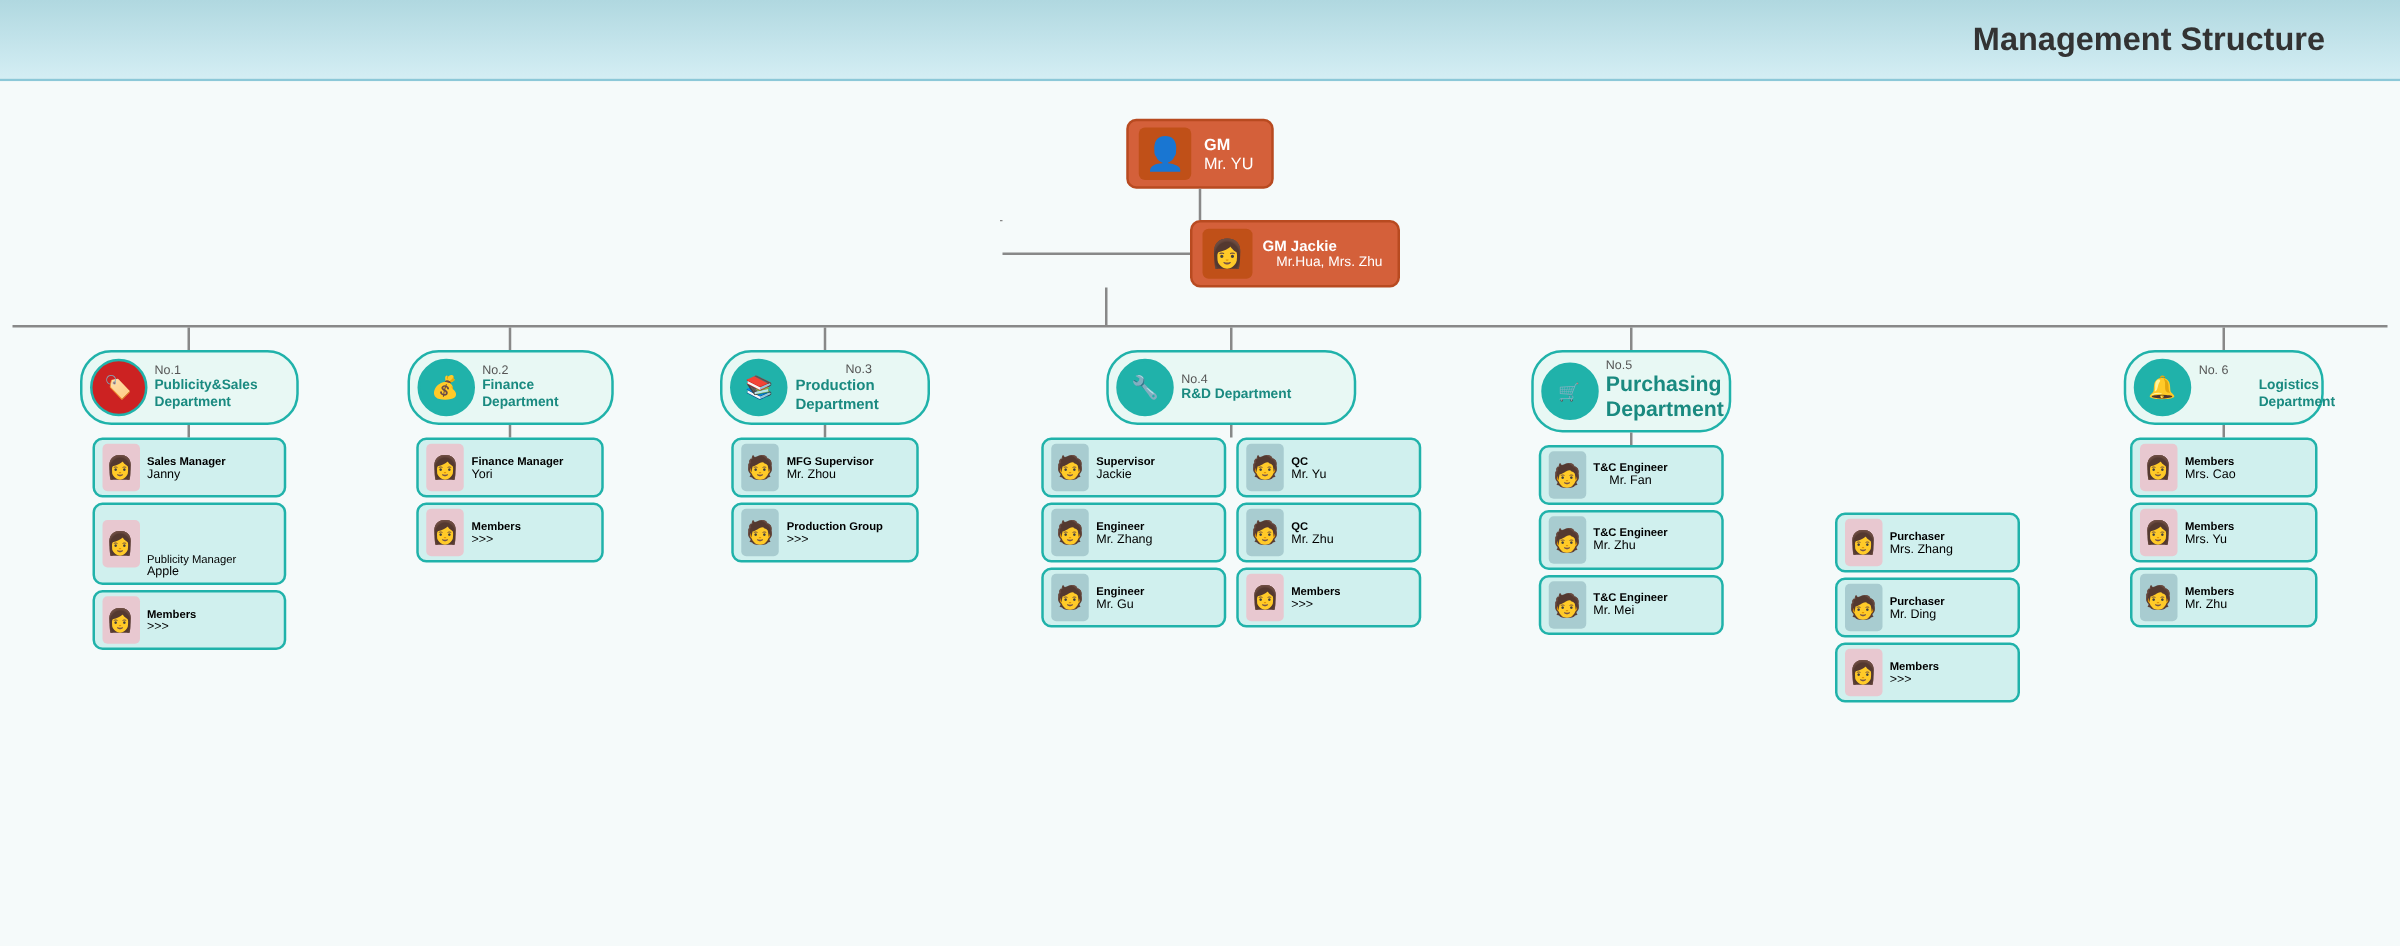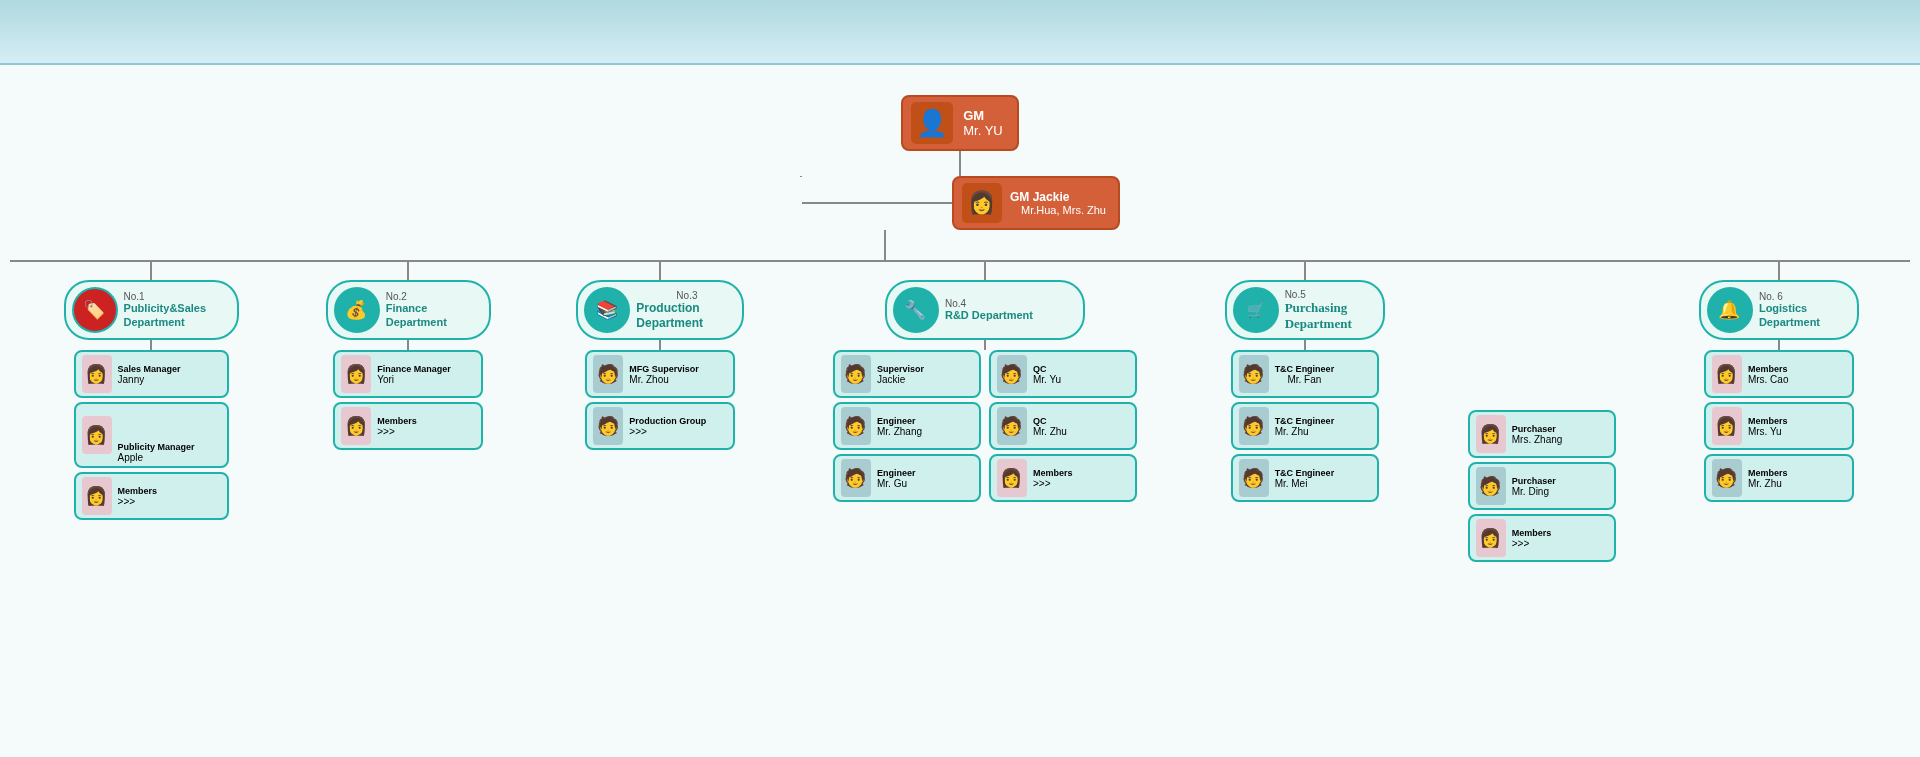--- a/index.html
+++ b/index.html
@@ -67,20 +67,23 @@
     .col {
       display: flex;
       flex-direction: column;
       align-items: center;
     }
   </style>
 </head>
 <body>
 
 <div class="header">
+  <div class="header-title">
+    <span class="header-title-text">Management Structure</span>
+  </div>
 </div>
 
 <div class="main">
   <div class="full-org">
 
     <div style="display:flex;flex-direction:column;align-items:center;margin-bottom:0;">
 
       <div style="display:flex;align-items:center;background:#d4603a;border:2px solid #b84a20;border-radius:8px;padding:5px 14px 5px 8px;margin-top:10px;">
         <div style="width:42px;height:42px;background:#c05018;border-radius:5px;display:flex;align-items:center;justify-content:center;margin-right:10px;font-size:26px;">👤</div>
         <div>
@@ -130,21 +133,21 @@
           <div style="display:flex;align-items:center;background:#d0f0ee;border:2px solid #20b2aa;border-radius:8px;padding:3px 6px;">
             <div style="width:30px;height:38px;background:#e8c8d0;border-radius:4px;display:flex;align-items:center;justify-content:center;margin-right:6px;font-size:18px;flex-shrink:0;">👩</div>
             <div>
                 <div style="font-size:9px;font-weight:bold;">Sales Manager</div>
                 <div style="font-size:10px;">Janny</div>
               </div>
           </div>
           <div style="display:flex;align-items:center;background:#d0f0ee;border:2px solid #20b2aa;border-radius:8px;padding:3px 6px;">
             <div style="width:30px;height:38px;background:#e8c8d0;border-radius:4px;display:flex;align-items:center;justify-content:center;margin-right:6px;font-size:18px;flex-shrink:0;">👩</div>
             <div>
-                <div style="font-size:9px;font-weight:bold;margin-top:35px;">Publicity Manager</div>
+                <div style="font-size:9px;font-weight:normal;margin-top:35px;">Publicity Manager</div>
                 <div style="font-size:10px;">Apple</div>
               </div>
           </div>
           <div style="display:flex;align-items:center;background:#d0f0ee;border:2px solid #20b2aa;border-radius:8px;padding:3px 6px;">
             <div style="width:30px;height:38px;background:#e8c8d0;border-radius:4px;display:flex;align-items:center;justify-content:center;margin-right:6px;font-size:18px;flex-shrink:0;">👩</div>
             <div>
                 <div style="font-size:9px;font-weight:bold;">Members</div>
                 <div style="font-size:10px;">&gt;&gt;&gt;</div>
               </div>
           </div>
@@ -270,21 +273,21 @@
         </div>
       </div>
 
       <div class="col" style="width:165px;">
         <div style="width:2px;height:18px;background:#888;"></div>
 
         <div style="display:flex;align-items:center;background:#e8f8f4;border:2.5px solid #20b2aa;border-radius:25px;padding:5px 10px 5px 6px;width:160px;">
           <div style="width:46px;height:46px;background:#20b2aa;border-radius:50%;display:flex;align-items:center;justify-content:center;margin-right:6px;font-size:14px;flex-shrink:0;border:2px solid #20b2aa;">🛒</div>
           <div>
             <div style="font-size:10px;color:#555;">No.5</div>
-            <div style="font-size:13px;font-weight:bold;color:#1a8a80;line-height:1.2;font-family:Liberation Serif, serif;">Purchasing Department</div>
+            <div style="font-size:17px;font-weight:bold;color:#1a8a80;line-height:1.2;">Purchasing Department</div>
           </div>
         </div>
         <div style="width:2px;height:10px;background:#888;"></div>
         <div style="display:flex;flex-direction:column;gap:4px;width:148px;">
           <div style="display:flex;align-items:center;background:#d0f0ee;border:2px solid #20b2aa;border-radius:8px;padding:3px 6px;">
             <div style="width:30px;height:38px;background:#a8ccd0;border-radius:4px;display:flex;align-items:center;justify-content:center;margin-right:6px;font-size:18px;flex-shrink:0;">🧑</div>
             <div>
                 <div style="font-size:9px;font-weight:bold;">T&amp;C Engineer</div>
                 <div style="font-size:10px;text-align:center;">Mr. Fan</div>
               </div>
@@ -334,21 +337,21 @@
           </div>
         </div>
       </div>
 
       <div class="col" style="width:165px;">
         <div style="width:2px;height:18px;background:#888;"></div>
         <div style="display:flex;align-items:center;background:#e8f8f4;border:2.5px solid #20b2aa;border-radius:25px;padding:5px 10px 5px 6px;width:160px;">
           <div style="width:46px;height:46px;background:#20b2aa;border-radius:50%;display:flex;align-items:center;justify-content:center;margin-right:6px;font-size:18px;flex-shrink:0;border:2px solid #20b2aa;">🔔</div>
           <div>
             <div style="font-size:10px;color:#555;">No. 6</div>
-            <div style="font-size:11px;font-weight:bold;color:#1a8a80;line-height:1.2;">Logistics Department</div>
+            <div style="font-size:11px;font-weight:bold;color:#1a8a80;line-height:1.2;margin-left:48px;">Logistics Department</div>
           </div>
         </div>
         <div style="width:2px;height:10px;background:#888;"></div>
         <div style="display:flex;flex-direction:column;gap:4px;width:150px;">
           <div style="display:flex;align-items:center;background:#d0f0ee;border:2px solid #20b2aa;border-radius:8px;padding:3px 6px;">
             <div style="width:30px;height:38px;background:#e8c8d0;border-radius:4px;display:flex;align-items:center;justify-content:center;margin-right:6px;font-size:18px;flex-shrink:0;">👩</div>
             <div>
                 <div style="font-size:9px;font-weight:bold;">Members</div>
                 <div style="font-size:10px;">Mrs. Cao</div>
               </div>

